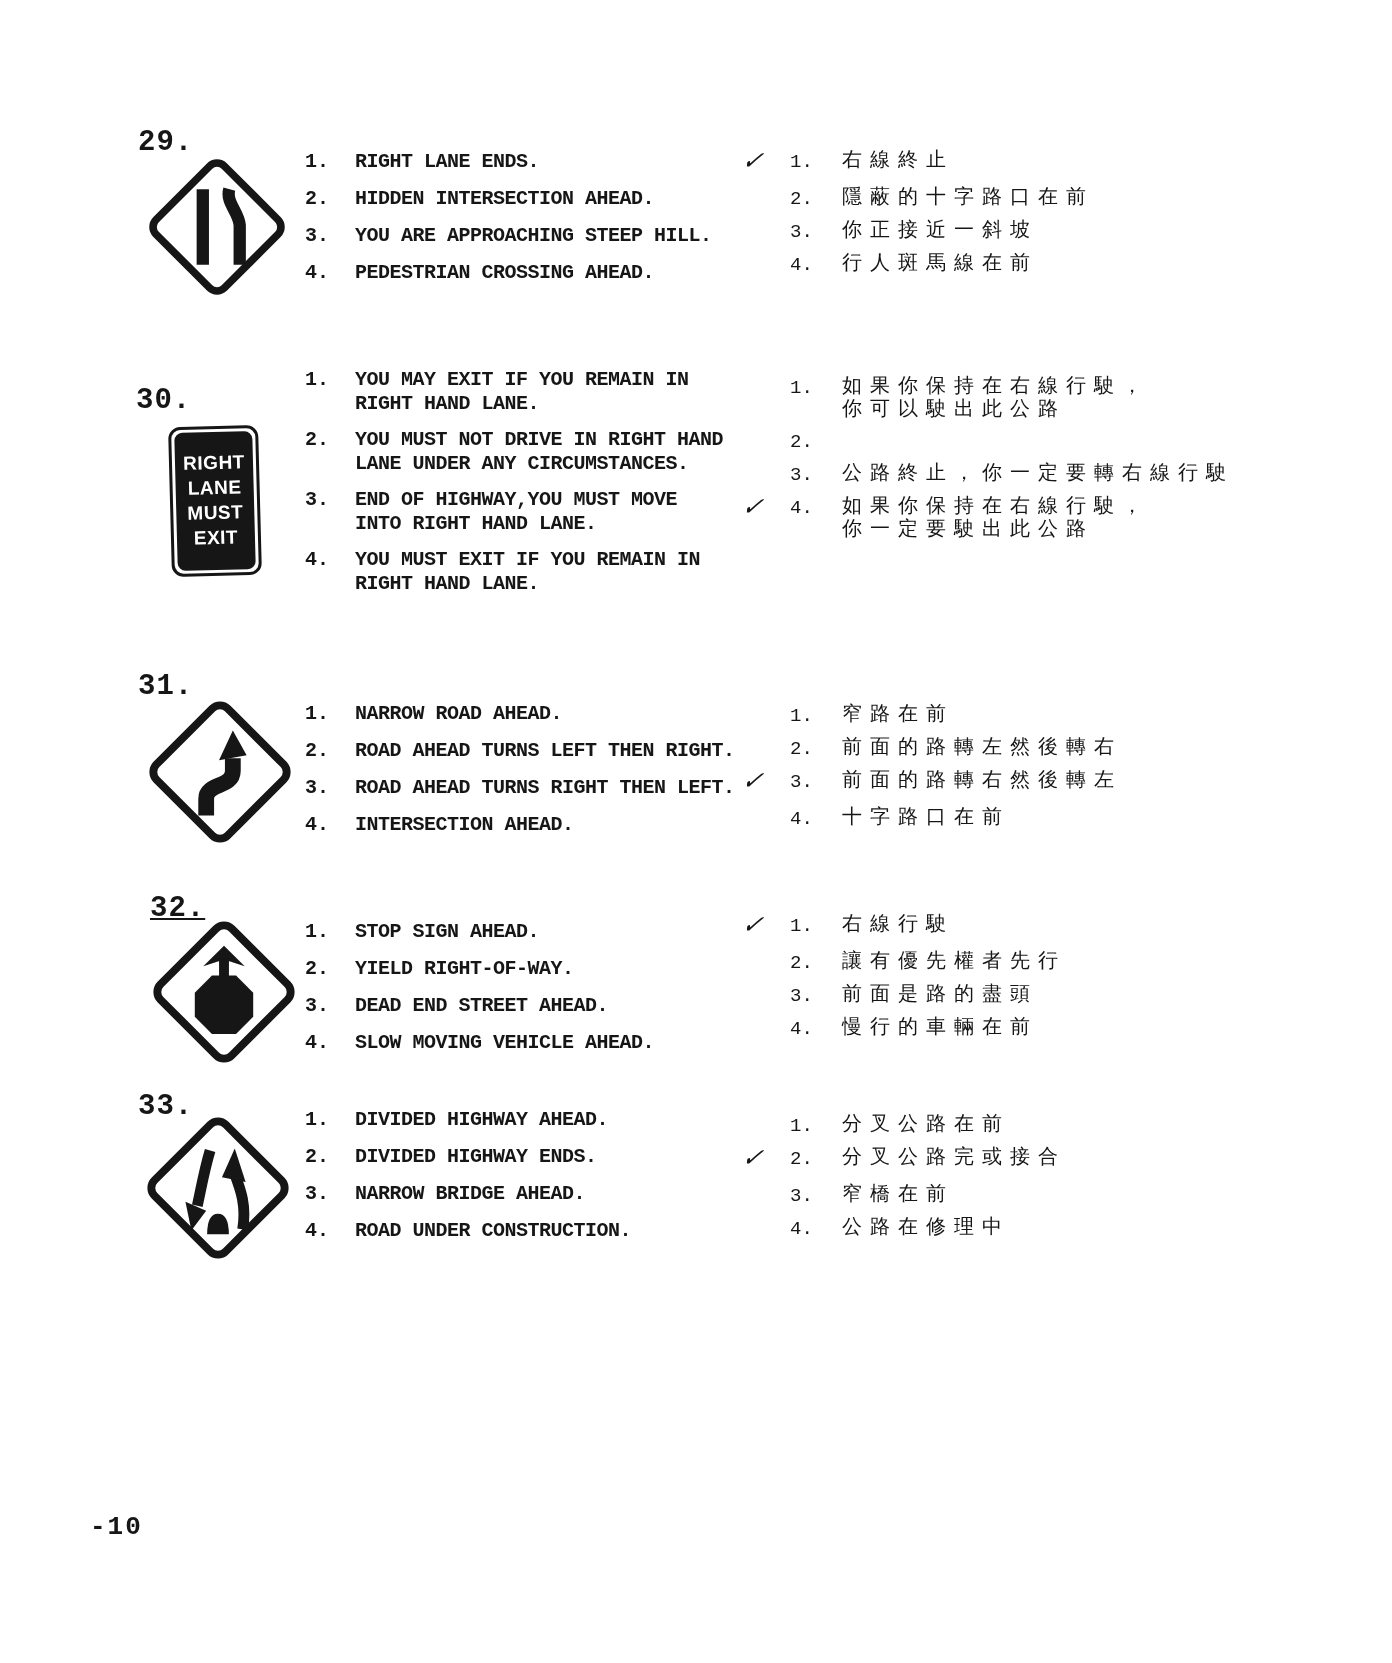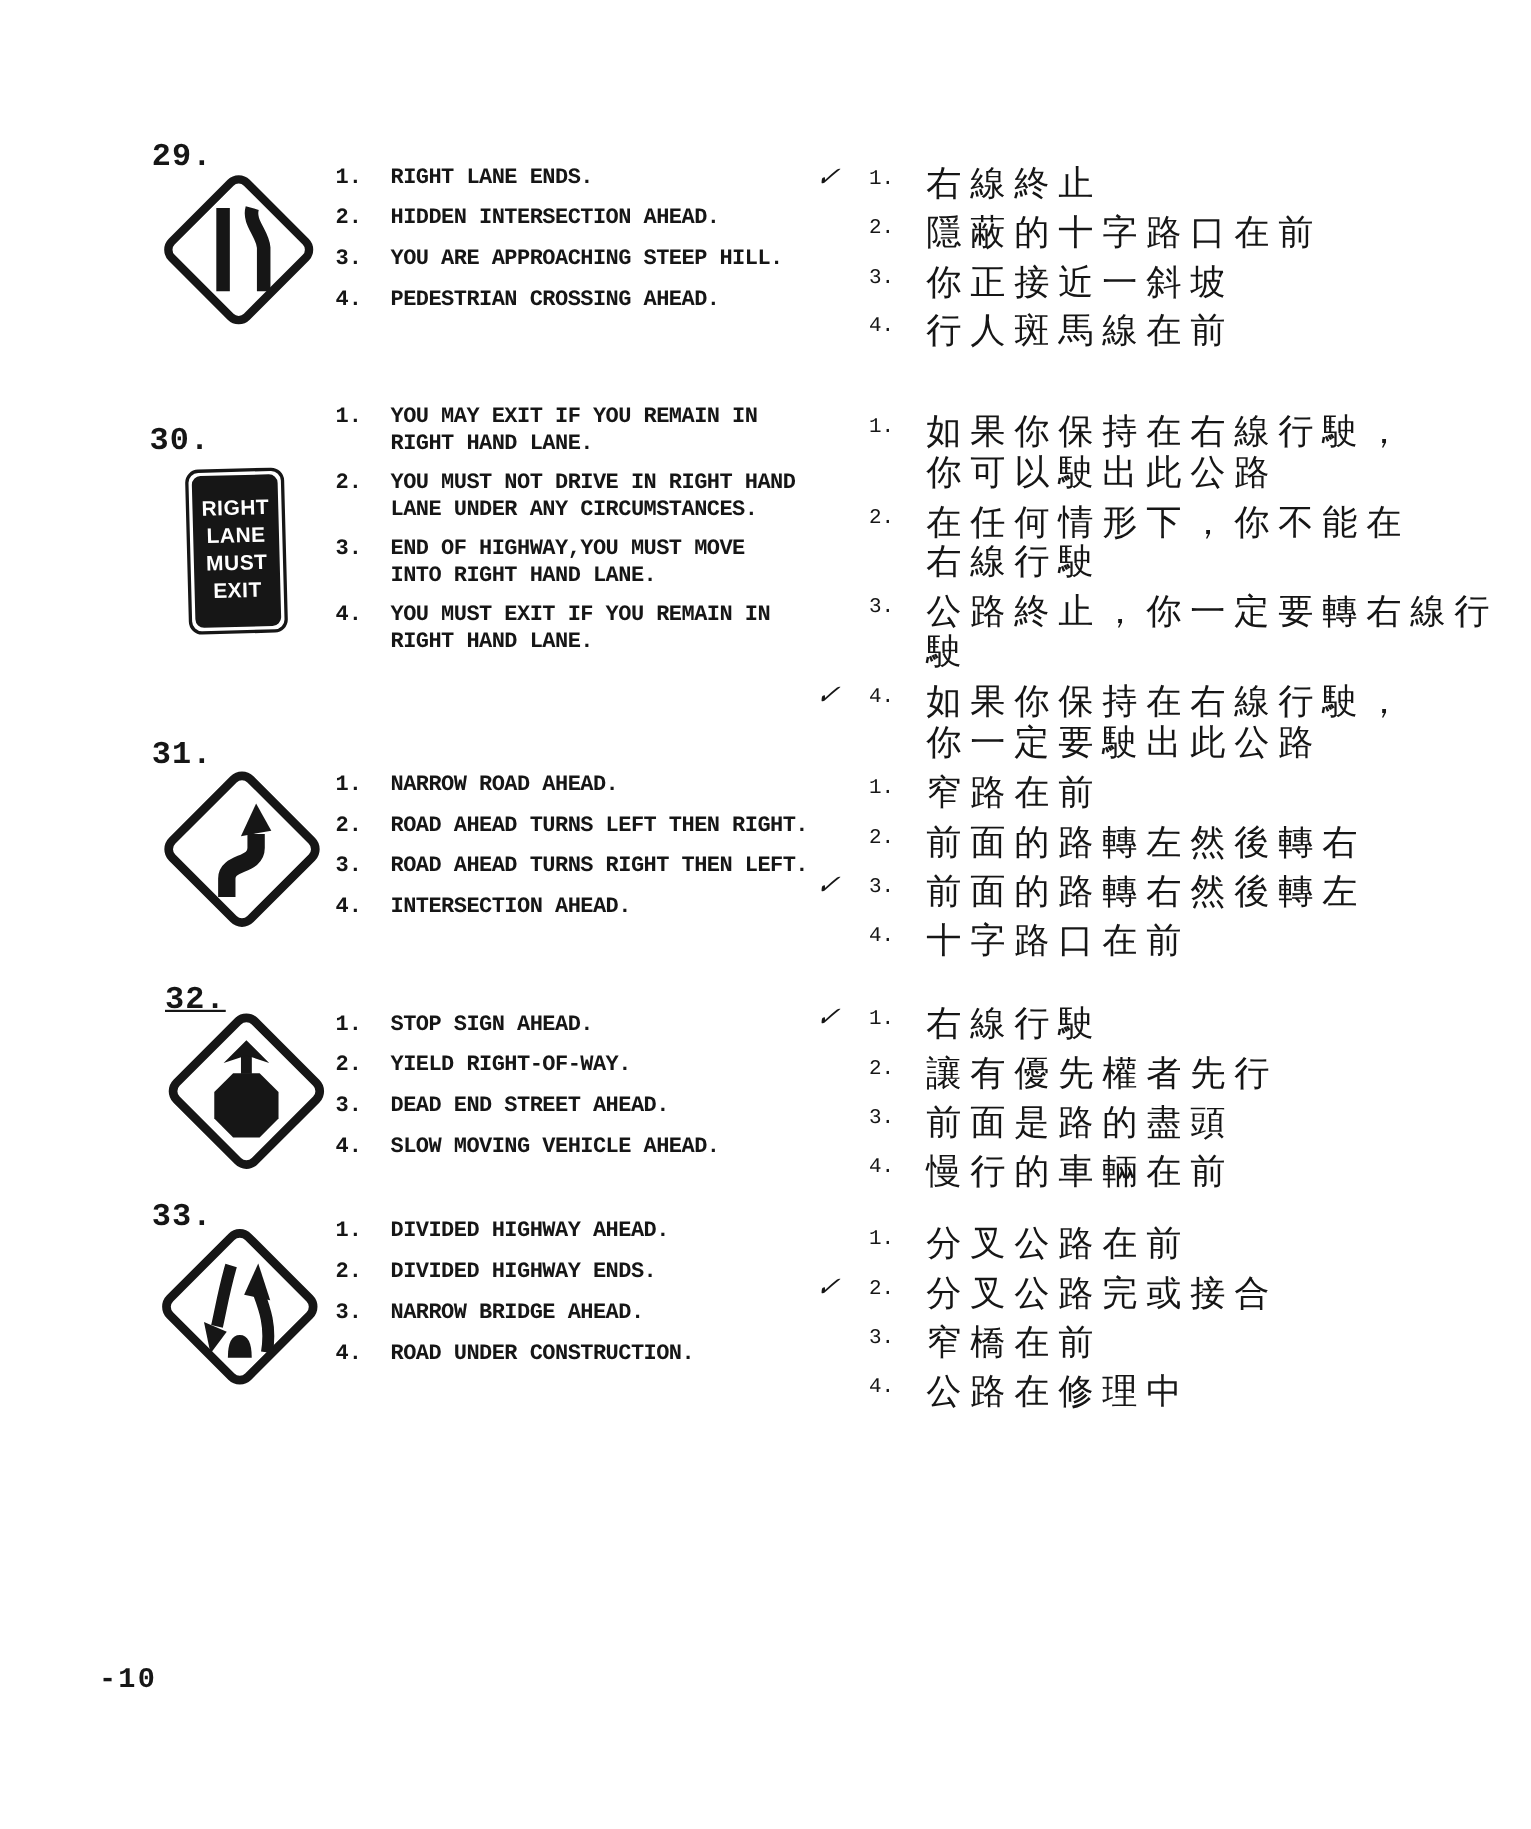--- a/index.html
+++ b/index.html
@@ -14,21 +14,21 @@
   .sign{position:absolute;}
   .col{position:absolute;display:flex;flex-direction:column;}
   .opt{display:flex;align-items:flex-start;}
   .en .opt{margin-bottom:13px;}
   .zh .opt{margin-bottom:8px;}
   .en .onum{font-size:20px;font-weight:bold;width:50px;flex-shrink:0;}
   .en .otext{font-size:20px;font-weight:bold;line-height:1.2;white-space:pre-line;letter-spacing:-0.5px;}
   .zh{left:742px;}
   .zh .check{width:48px;flex-shrink:0;font-size:25px;font-style:italic;transform:skewX(-10deg);margin-top:-2px;}
   .zh .onum{font-size:19px;width:52px;flex-shrink:0;padding-top:3px;}
-  .zh .otext{font-family:Liberation Serif, serif;font-size:32px;line-height:1.15;letter-spacing:8px;white-space:pre-line;}
+  .zh .otext{font-family:Liberation Serif, serif;font-size:20px;line-height:1.15;letter-spacing:8px;white-space:pre-line;}
   .q30 .en .opt{margin-bottom:12px;}
   
   .exit-sign{position:absolute;width:90px;height:150px;border:3px solid #161616;border-radius:12px;padding:3px;box-sizing:border-box;transform:rotate(-1.5deg);background:#fff;}
   .exit-inner{background:#161616;border-radius:8px;width:100%;height:100%;display:flex;flex-direction:column;justify-content:center;align-items:center;gap:2px;}
   .exit-line{color:#fff;font-family:"Liberation Sans","DejaVu Sans",sans-serif;font-weight:bold;font-size:19px;line-height:1.2;letter-spacing:0.5px;}
   .pagenum{position:absolute;left:90px;top:1512px;font-size:26px;font-weight:bold;letter-spacing:2px;text-align:right;}
   svg .stroke{stroke:#161616;fill:none;}
   svg .fill{fill:#161616;stroke:none;}
 </style>
 </head>
@@ -118,22 +118,20 @@
   <div class="col zh" style="top:14px;">
     <div class="opt">
         <span class="check"></span>
         <span class="onum">1.</span>
         <span class="otext">如果你保持在右線行駛，
 你可以駛出此公路</span>
       </div>
     <div class="opt">
         <span class="check"></span>
         <span class="onum">2.</span>
-        <span class="otext">在任何情形下，你不能在
-右線行駛</span>
       </div>
     <div class="opt">
         <span class="check"></span>
         <span class="onum">3.</span>
         <span class="otext">公路終止，你一定要轉右線行駛</span>
       </div>
     <div class="opt">
         <span class="check">✓</span>
         <span class="onum">4.</span>
         <span class="otext">如果你保持在右線行駛，

